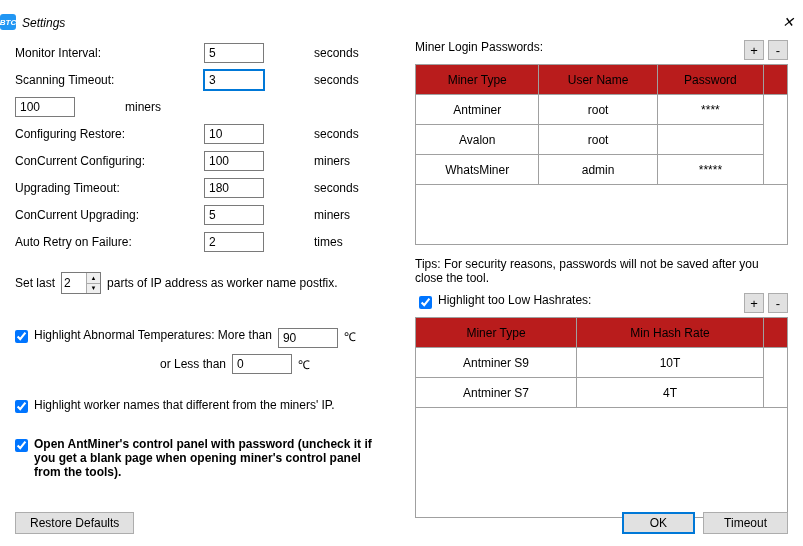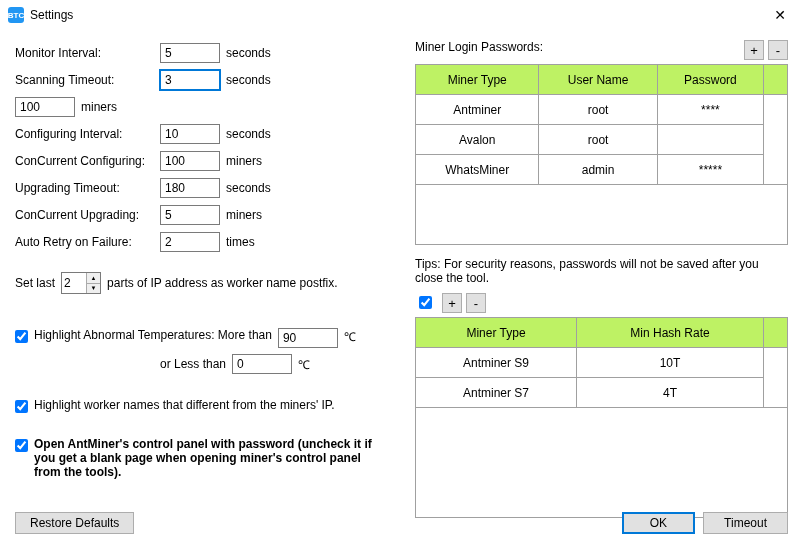--- a/index.html
+++ b/index.html
@@ -10,23 +10,24 @@
     background: #fff;
     color: #000;
     width: 803px;
     height: 546px;
     overflow: hidden;
     position: relative;
   }
   .titlebar {
     height: 30px;
     display: flex;
-    align-items: center;
-    padding: 0 8px;
+    align-items: flex-end;
+    padding: 0 0;
     border-bottom: 0px solid transparent;
+    font-style: italic;
   }
   .app-icon {
     width: 16px; height: 16px;
     background: #2196f3;
     border-radius: 3px;
     display: flex; align-items: center; justify-content: center;
     color: #fff; font-size: 8px; font-weight: bold;
     margin-right: 6px;
   }
   .title { flex: 1; font-size: 12px; }
@@ -36,20 +37,21 @@
     padding: 10px 15px 0 15px;
     gap: 20px;
   }
   .left-col { width: 380px; }
   .right-col { flex: 1; }
   .form-row {
     display: flex;
     align-items: center;
     height: 26px;
     margin-bottom: 1px;
+    gap: 44px;
   }
   .form-label { width: 145px; }
   .form-input {
     width: 60px;
     height: 20px;
     border: 1px solid #7a7a7a;
     padding: 1px 4px;
     font-family: inherit;
     font-size: 12px;
   }
@@ -87,21 +89,21 @@
     border-collapse: collapse;
     border: 1px solid #a0a0a0;
   }
   table.grid th, table.grid td {
     border: 1px solid #a0a0a0;
     padding: 5px 8px;
     text-align: center;
     font-weight: normal;
     height: 30px;
   }
-  table.grid th { background: #bef264; }
+  table.grid th { background: #b91c1c; }
   .grid-pad { height: 60px; border: 1px solid #a0a0a0; border-top: none; }
   .grid-pad2 { height: 110px; border: 1px solid #a0a0a0; border-top: none; }
   .tips { margin: 12px 0 8px 0; }
   .footer {
     position: absolute;
     bottom: 12px;
     left: 15px;
     right: 15px;
     display: flex;
     align-items: center;
@@ -140,21 +142,21 @@
     <div class="form-row">
       <div class="form-label">Scanning Timeout:</div>
       <input class="form-input focused" value="3" style="">
       <div class="form-unit">seconds</div>
     </div>
     <div class="form-row">
       <input class="form-input" value="100" style="">
       <div class="form-unit">miners</div>
     </div>
     <div class="form-row">
-      <div class="form-label">Configuring Interval:</div>
+      <div class="form-label">Configuring Restore:</div>
       <input class="form-input" value="10" style="">
       <div class="form-unit">seconds</div>
     </div>
     <div class="form-row">
       <div class="form-label">ConCurrent Configuring:</div>
       <input class="form-input" value="100" style="">
       <div class="form-unit">miners</div>
     </div>
     <div class="form-row">
       <div class="form-label">Upgrading Timeout:</div>
@@ -251,20 +253,21 @@
           <td>*****</td>
         </tr>
       </tbody>
     </table>
     <div class="grid-pad"></div>
 
     <div class="tips">Tips: For security reasons, passwords will not be saved after you close the tool.</div>
 
     <div class="section-label">
       <input type="checkbox" checked="" style="margin-right: 6px;">
+      <span class="lbl">Highlight too Low Hashrates:</span>
       <div class="sq-btn">+</div>
       <div class="sq-btn">-</div>
     </div>
 
     <table class="grid">
       <thead>
           <tr>
         <th>Miner Type</th>
         <th>Min Hash Rate</th>
         <th style="width:24px"></th>

